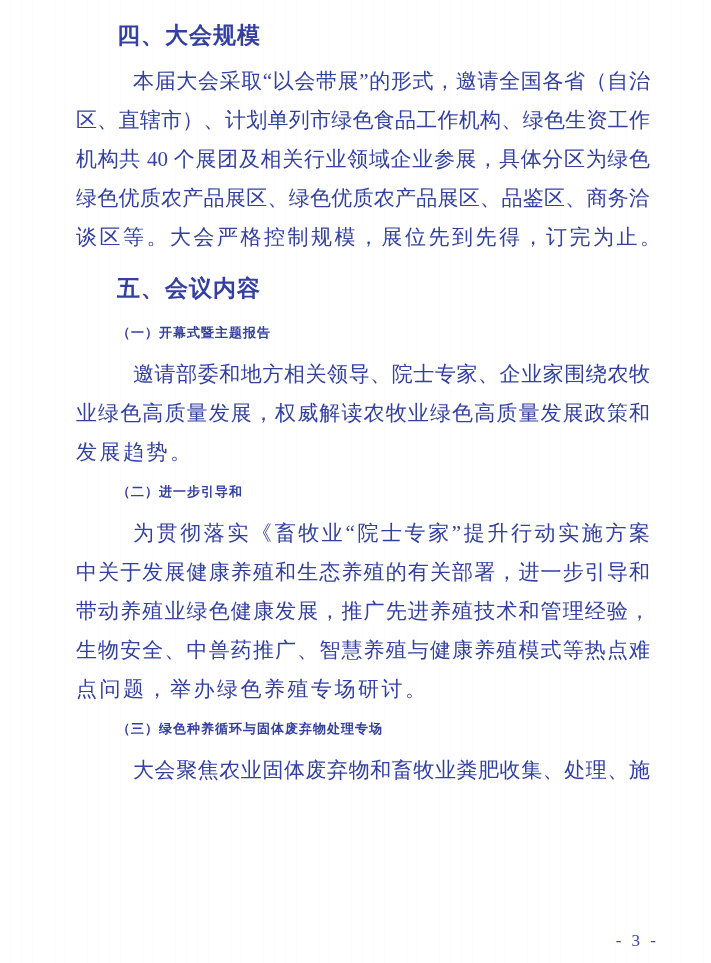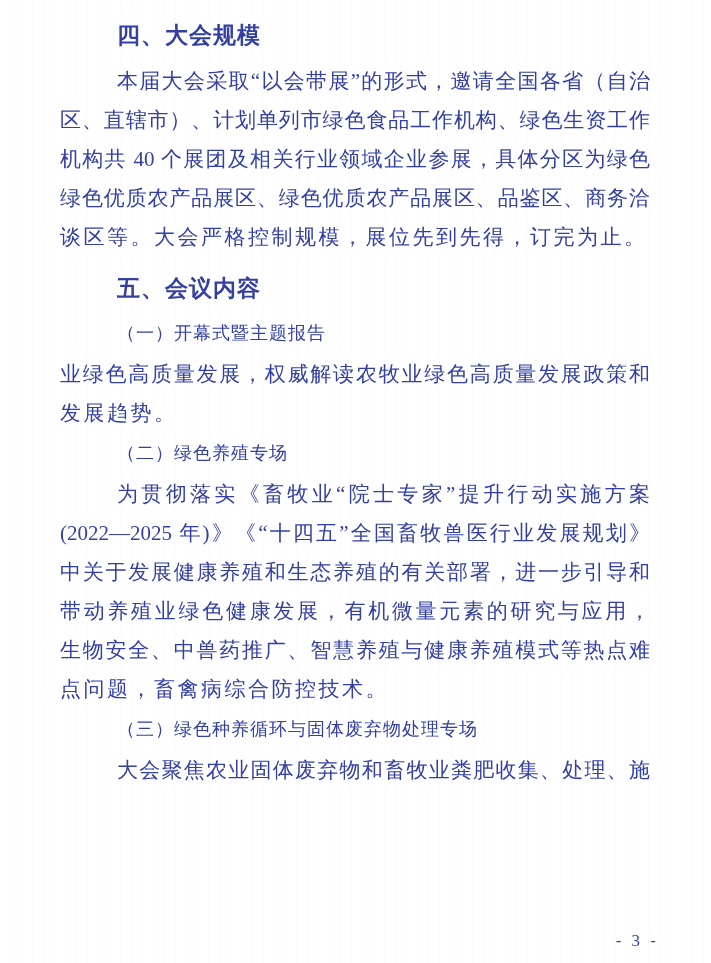--- a/index.html
+++ b/index.html
@@ -19,28 +19,28 @@
     font-family: "Liberation Sans", "DejaVu Sans", sans-serif;
     font-weight: 700;
     font-size: 23px;
     line-height: 30px;
     margin: 0 0 12px 0;
     padding-left: 57px;
     letter-spacing: 1px;
   }
   .h1.second { margin-top: 16px; }
   .sub {
-    font-weight: 400;
-    font-size: 18px;
+    font-weight: 700;
+    font-size: 13px;
     line-height: 36px;
     margin: 2px 0 4px 0;
     padding-left: 57px;
     letter-spacing: 1px;
   }
-  .para { margin: 0 0 2px 0; }
+  .para { margin: 0 0 2px 16px; }
   .ln {
     font-size: 21px;
     line-height: 39px;
     text-align: justify;
     text-align-last: justify;
     white-space: nowrap;
   }
   .ln.indent { text-indent: 57px; }
   .ln.last {
     text-align: center;
@@ -69,33 +69,33 @@
     <div class="ln">机构共 40 个展团及相关行业领域企业参展，具体分区为绿色</div>
     <div class="ln">绿色优质农产品展区、绿色优质农产品展区、品鉴区、商务洽</div>
     <div class="ln last">谈区等。大会严格控制规模，展位先到先得，订完为止。</div>
   </div>
 
   <div class="h1 second">五、会议内容</div>
 
   <div class="sub">（一）开幕式暨主题报告</div>
 
   <div class="para">
+    <div class="ln indent">邀请部委和地方相关领导、院士专家、企业家围绕农牧</div>
     <div class="ln">业绿色高质量发展，权威解读农牧业绿色高质量发展政策和</div>
     <div class="ln last">发展趋势。</div>
   </div>
 
-  <div class="sub">（二）绿色养殖专场</div>
+  <div class="sub">（二）进一步引导和</div>
 
   <div class="para">
     <div class="ln indent">为贯彻落实《畜牧业“院士专家”提升行动实施方案</div>
-    <div class="ln">(2022—2025 年)》《“十四五”全国畜牧兽医行业发展规划》</div>
     <div class="ln">中关于发展健康养殖和生态养殖的有关部署，进一步引导和</div>
-    <div class="ln">带动养殖业绿色健康发展，有机微量元素的研究与应用，</div>
+    <div class="ln">带动养殖业绿色健康发展，推广先进养殖技术和管理经验，</div>
     <div class="ln">生物安全、中兽药推广、智慧养殖与健康养殖模式等热点难</div>
-    <div class="ln last">点问题，畜禽病综合防控技术。</div>
+    <div class="ln last">点问题，举办绿色养殖专场研讨。</div>
   </div>
 
   <div class="sub">（三）绿色种养循环与固体废弃物处理专场</div>
 
   <div class="para">
     <div class="ln indent">大会聚焦农业固体废弃物和畜牧业粪肥收集、处理、施</div>
   </div>
 
   <div class="pageno">- 3 -</div>
 

